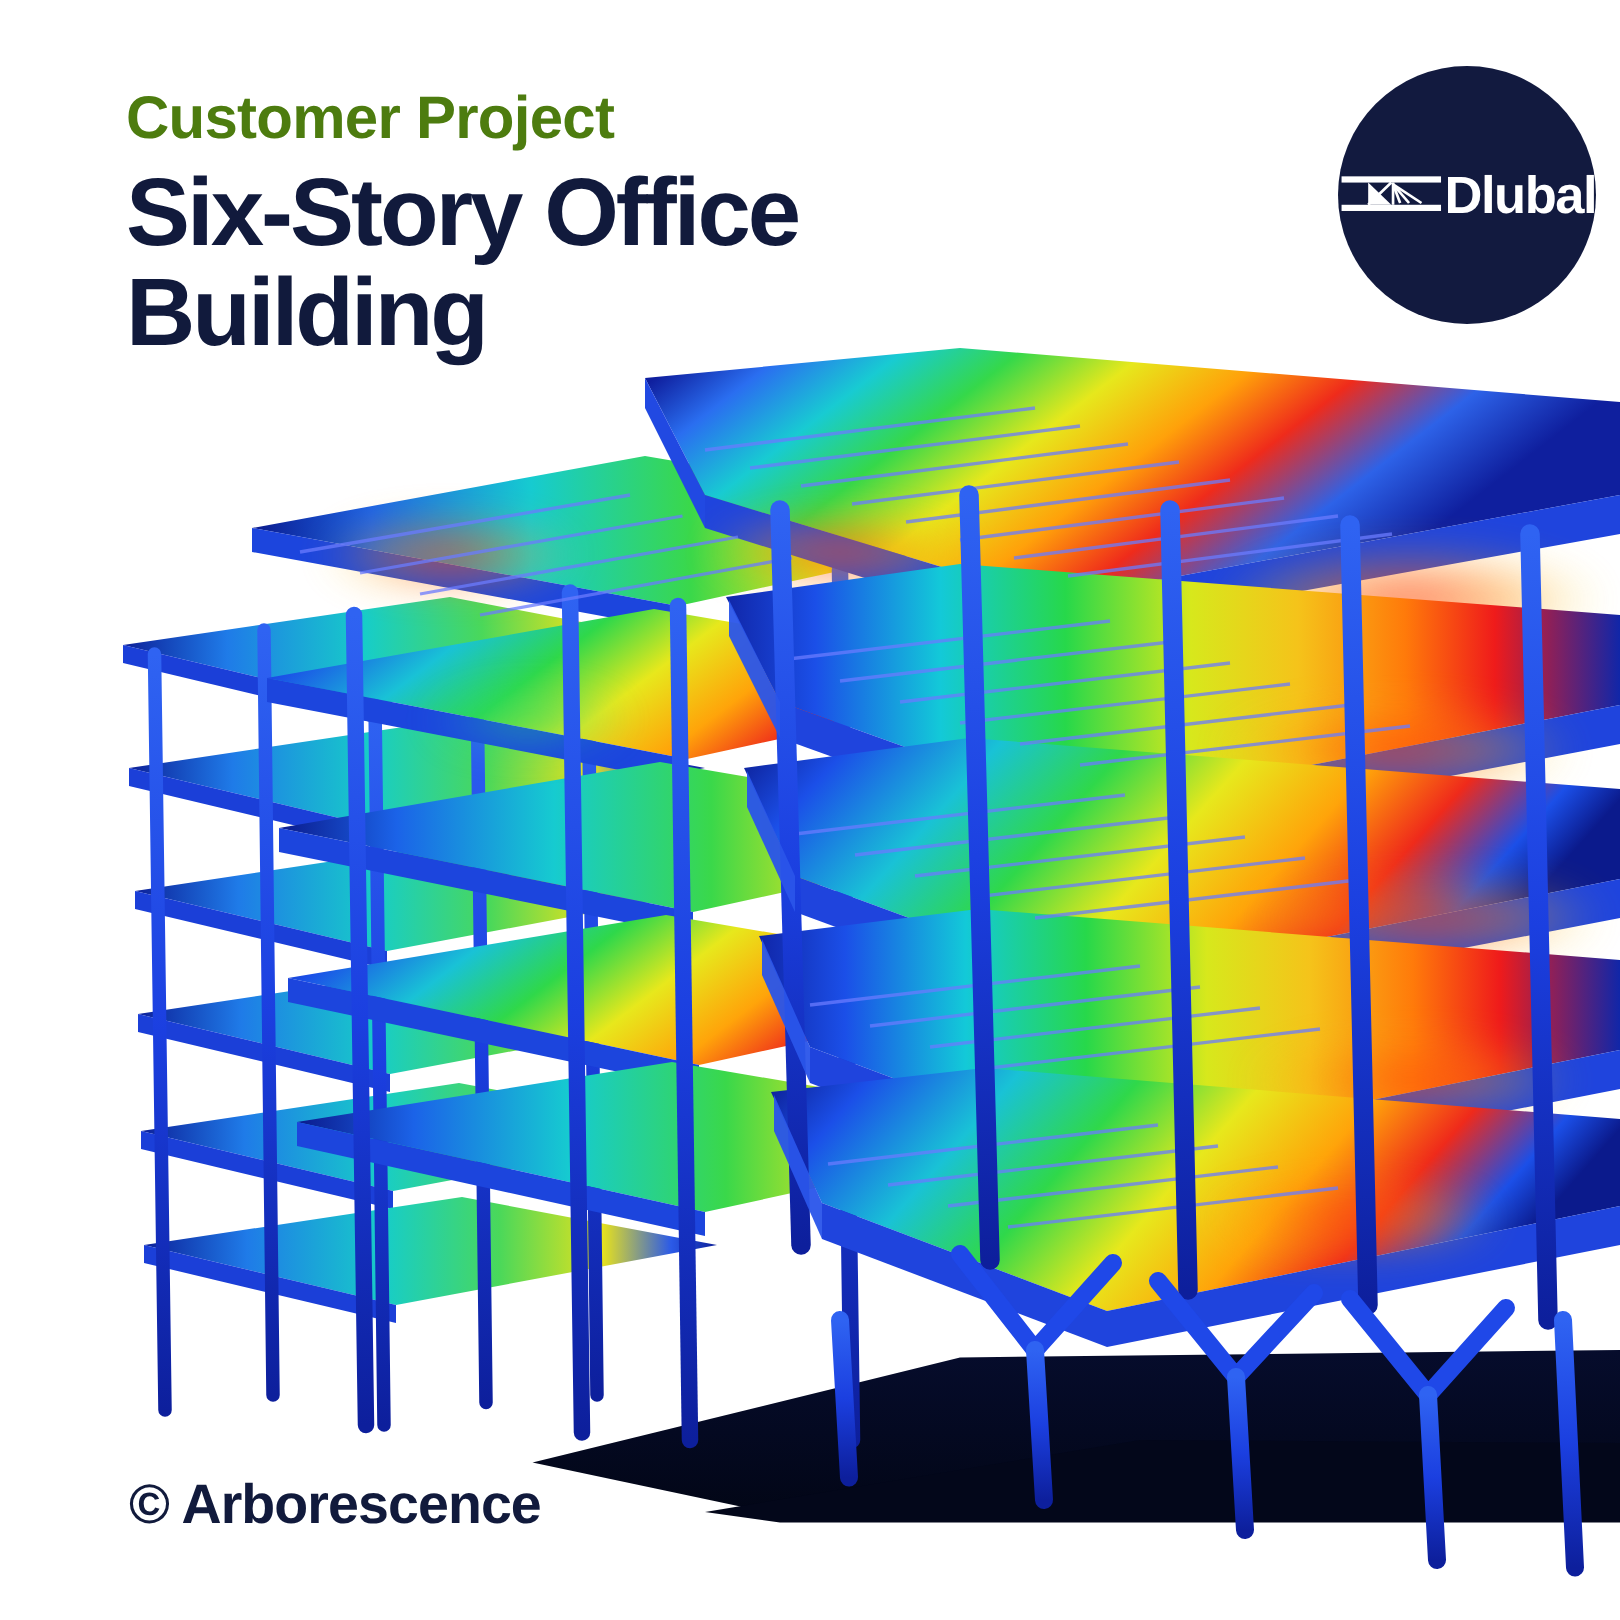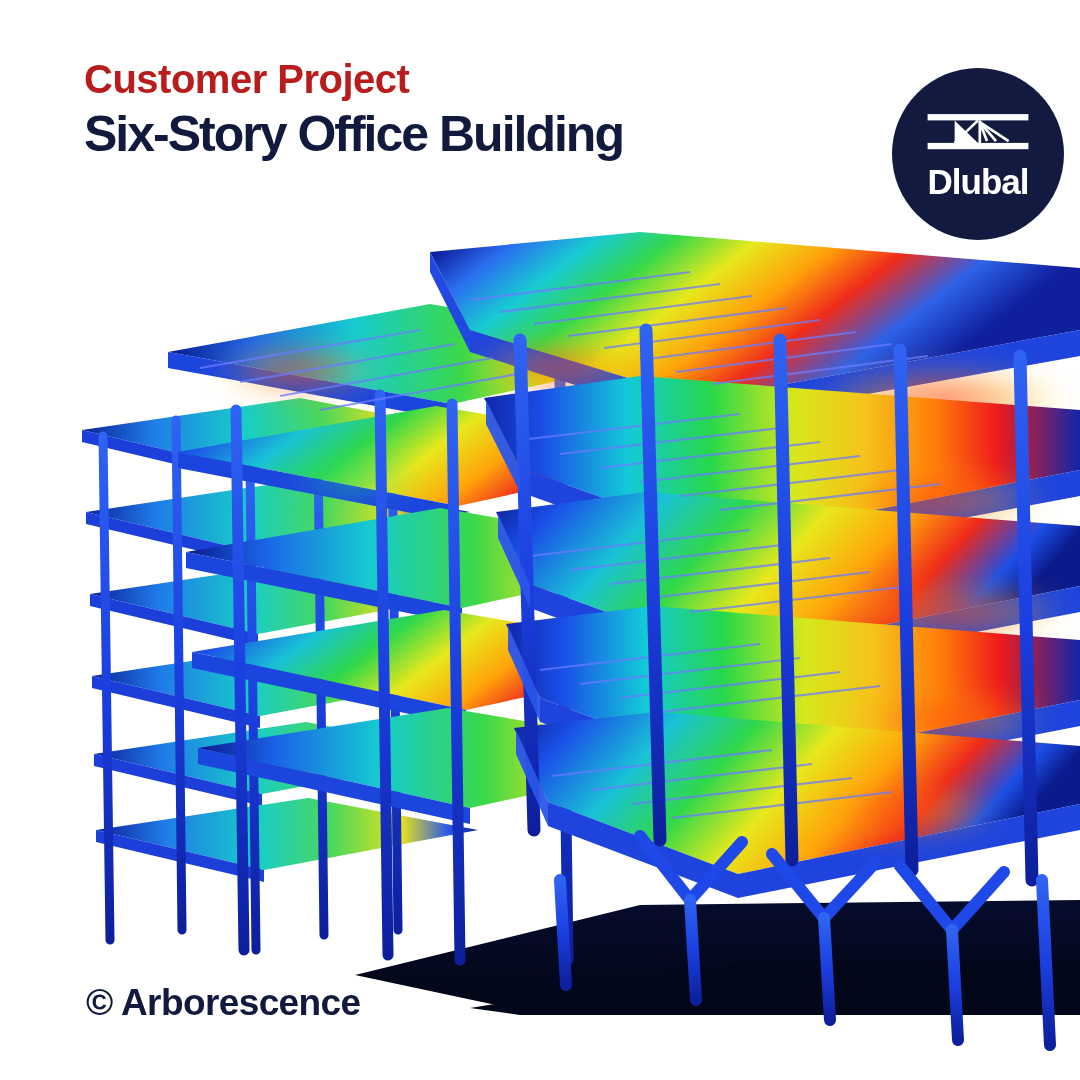--- a/index.html
+++ b/index.html
@@ -11,38 +11,38 @@
   }
   .stage{position:absolute;inset:0;background:#ffffff;overflow:hidden;}
 
   
   .headline{
     position:absolute;left:84px;top:56px;z-index:40;
     color:#111a3c;
   }
   .eyebrow{
     font-size:40px;font-weight:bold;letter-spacing:-0.5px;line-height:1.15;
-    color:#b91c1c;margin:0 0 6px 0;
+    color:#4d7c0f;margin:0 0 6px 0;
   }
   .title{
-    font-size:50px;font-weight:bold;letter-spacing:-2px;line-height:1.04;
+    font-size:64px;font-weight:bold;letter-spacing:-2px;line-height:1.04;
     color:#111a3c;margin:0;max-width:620px;
   }
 
   
   .credit{
     position:absolute;left:86px;top:982px;z-index:40;
     font-size:37px;font-weight:bold;color:#111a3c;letter-spacing:-0.6px;
   }
 
   
   .logo{
-    position:absolute;right:16px;top:68px;width:172px;height:172px;
+    position:absolute;right:16px;top:44px;width:172px;height:172px;
     border-radius:50%;background:#121a3f;z-index:50;
-    display:flex;flex-direction:column;align-items:center;justify-content:center;
+    display:flex;flex-direction:row;align-items:center;justify-content:center;
   }
   .logo-mark{width:108px;height:54px;display:block;}
   .logo-text{
     color:#ffffff;font-size:35px;font-weight:bold;letter-spacing:-1px;
     margin-top:2px;
   }
 
   
   .render{position:absolute;inset:0;z-index:10;}
   .render svg{position:absolute;left:0;top:0;width:1080px;height:1080px;}

